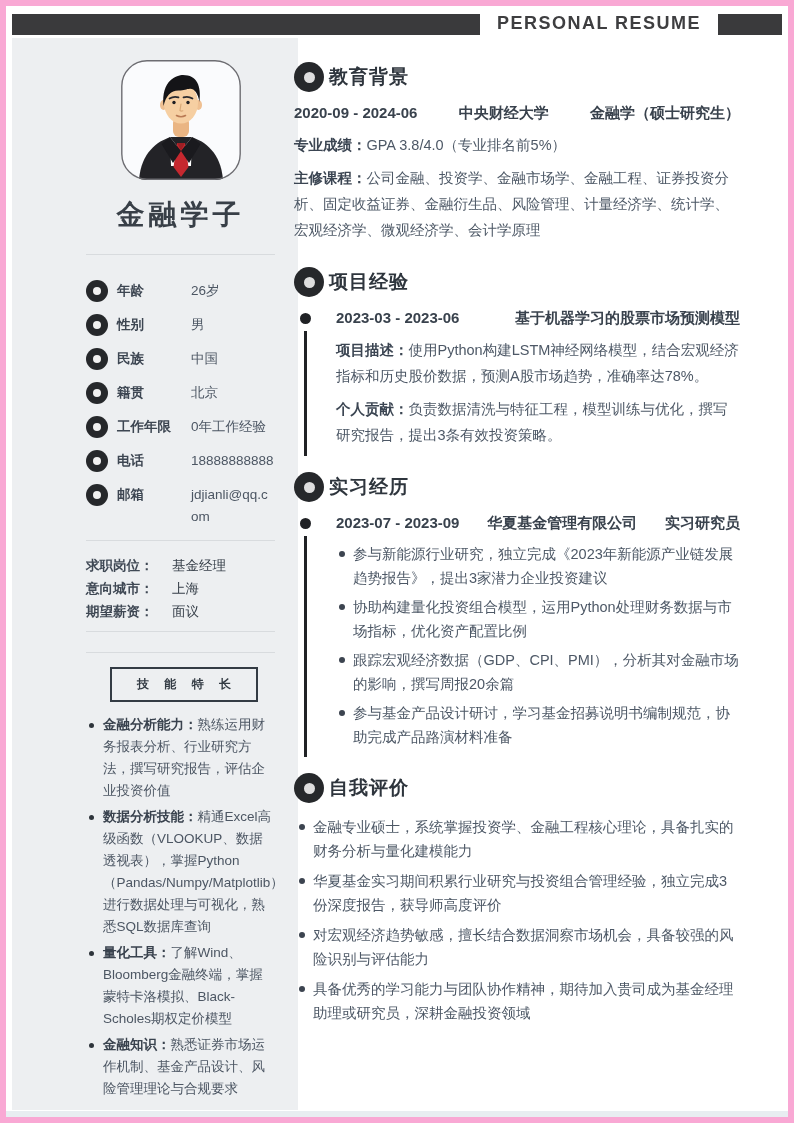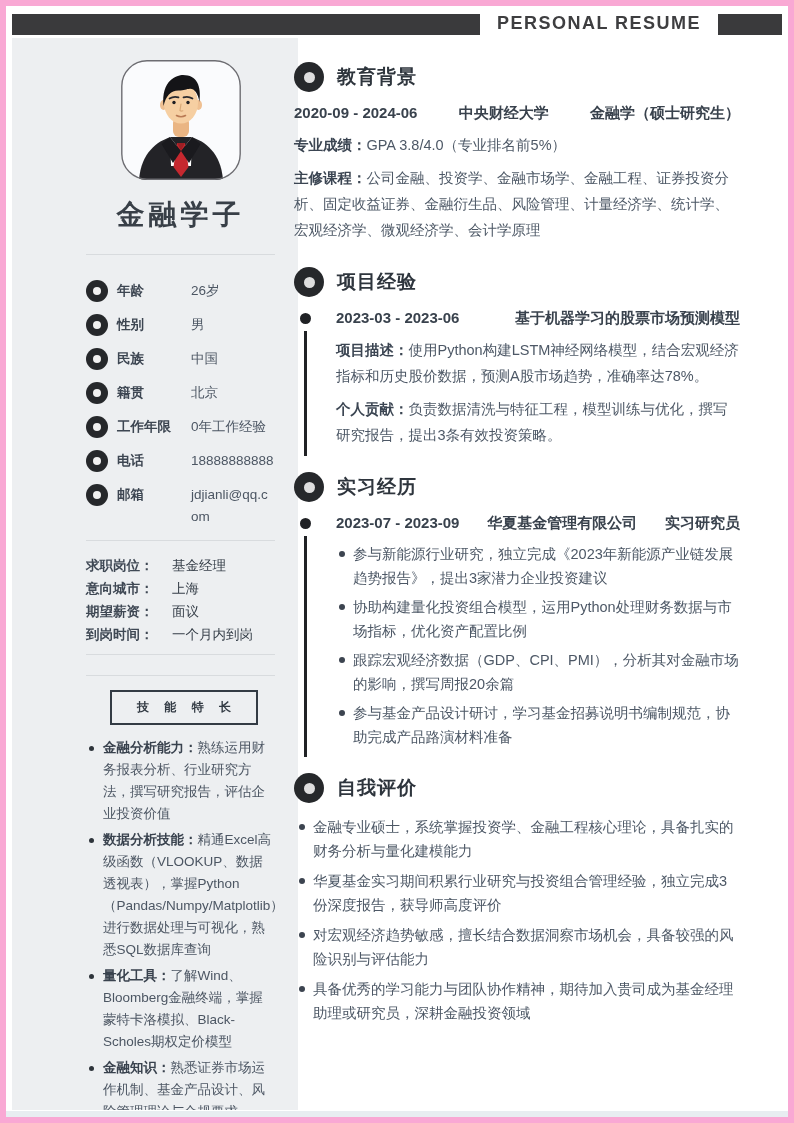--- a/index.html
+++ b/index.html
@@ -70,21 +70,21 @@
 
   
   .main { position:absolute; left:288px; top:32px; right:48px; }
   section { margin-bottom:19px; }
   .sec-head { display:flex; align-items:center; margin:24px 0 12px; }
   .sec-icon { width:30px; height:30px; border-radius:50%; background:#26282b; position:relative; flex:none; }
   .sec-icon::after {
     content:""; position:absolute; left:50%; top:50%; width:11px; height:11px;
     margin:-5.5px 0 0 -5.5px; border-radius:50%; background:#dedede;
   }
-  .sec-head h2 { margin-left:13px; font-size:19px; font-weight:700; letter-spacing:1px; color:#2e353d; }
+  .sec-head h2 { margin-left:5px; font-size:19px; font-weight:700; letter-spacing:1px; color:#2e353d; }
 
   .edu-row {
     display:flex; justify-content:space-between; align-items:baseline;
     font-size:15px; font-weight:700; color:#39424d; margin:4px 0 9px;
   }
   .para { font-size:14.5px; line-height:26px; color:#4d5866; margin-bottom:7px; }
   .plabel { font-weight:700; color:#3b4552; }
 
   .tl-item { position:relative; margin-left:12px; padding-left:30px; }
   .tl-item::before {
@@ -205,24 +205,20 @@
         <span class="tvalue">基金经理</span>
       </li>
       <li>
         <span class="tlabel">意向城市：</span>
         <span class="tvalue">上海</span>
       </li>
       <li>
         <span class="tlabel">期望薪资：</span>
         <span class="tvalue">面议</span>
       </li>
-      <li>
-        <span class="tlabel">到岗时间：</span>
-        <span class="tvalue">一个月内到岗</span>
-      </li>
     </ul>
 
     <hr class="divider div-c">
     <hr class="divider div-d">
 
     <div class="skills-box">技 能 特 长</div>
 
     <ul class="skills-list">
       <li>
         <span class="slabel">金融分析能力：</span><span>熟练运用财务报表分析、行业研究方法，撰写研究报告，评估企业投资价值</span>

